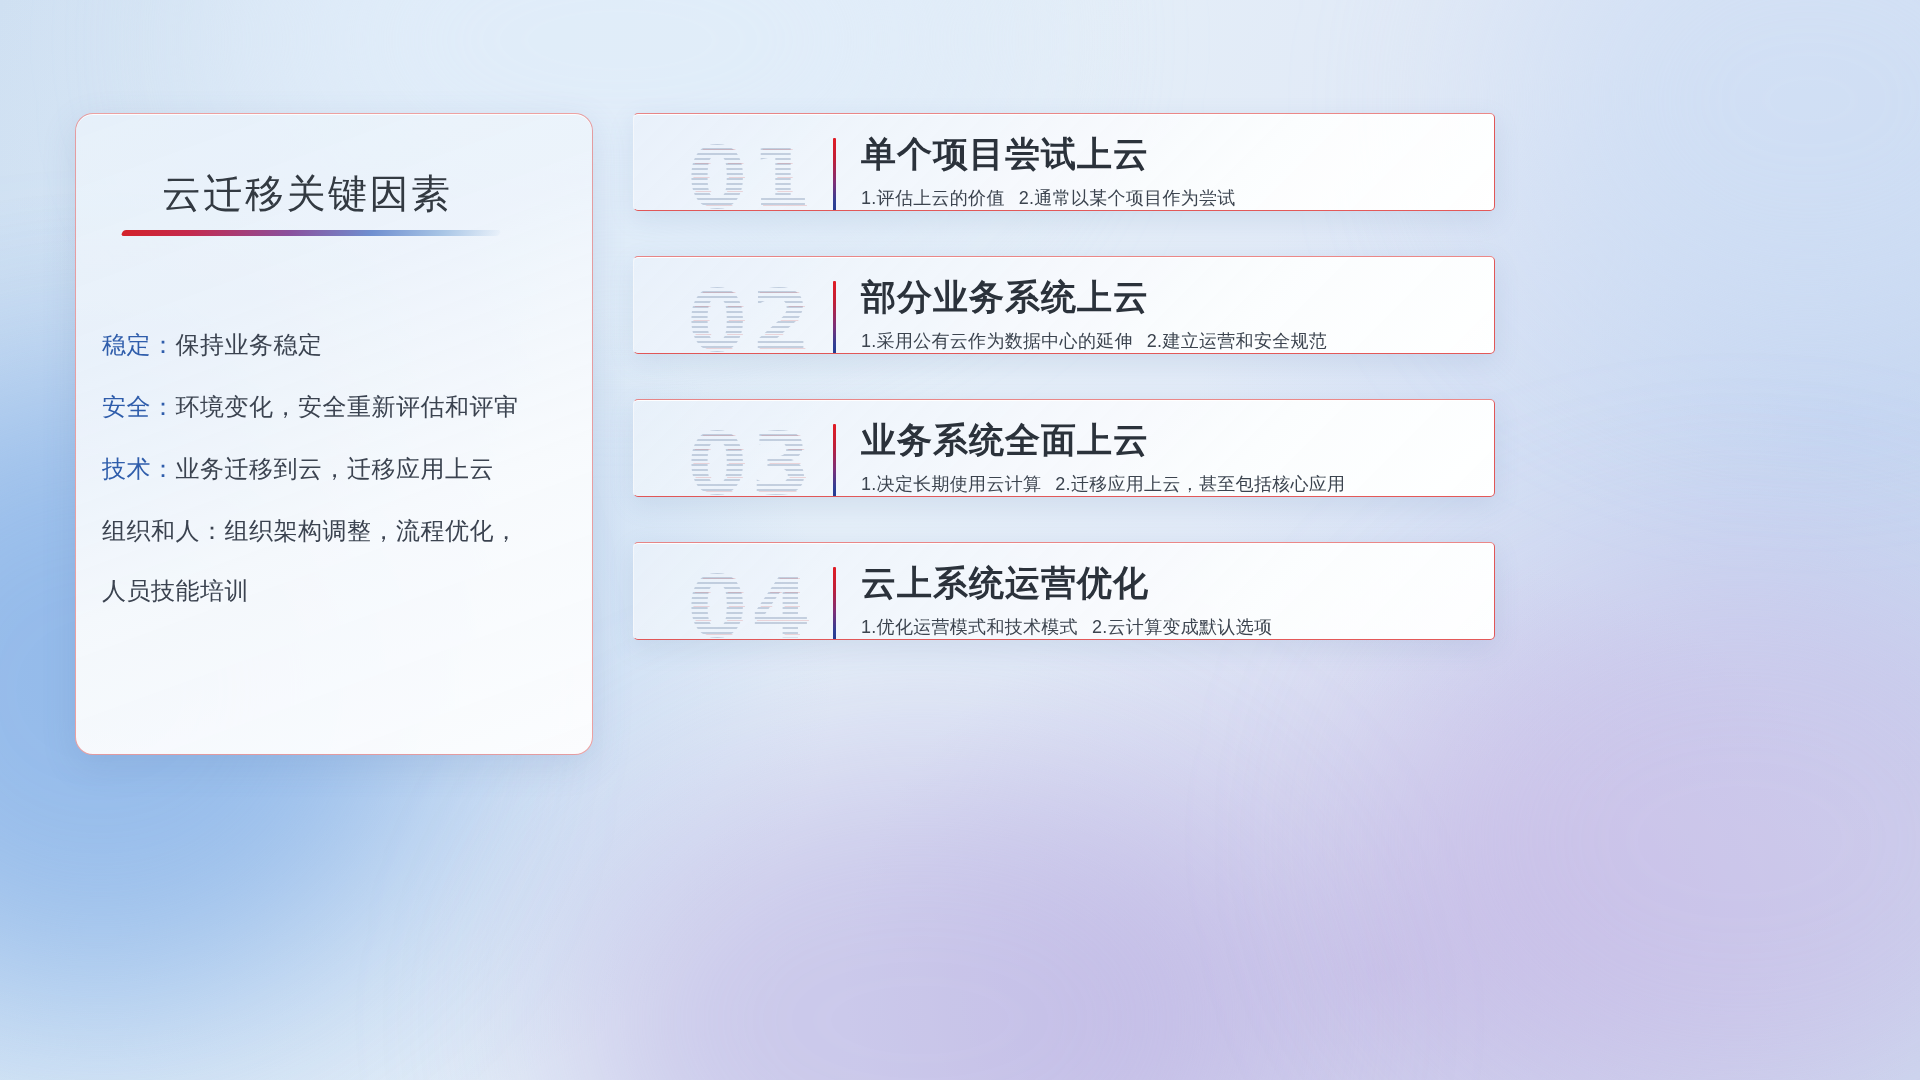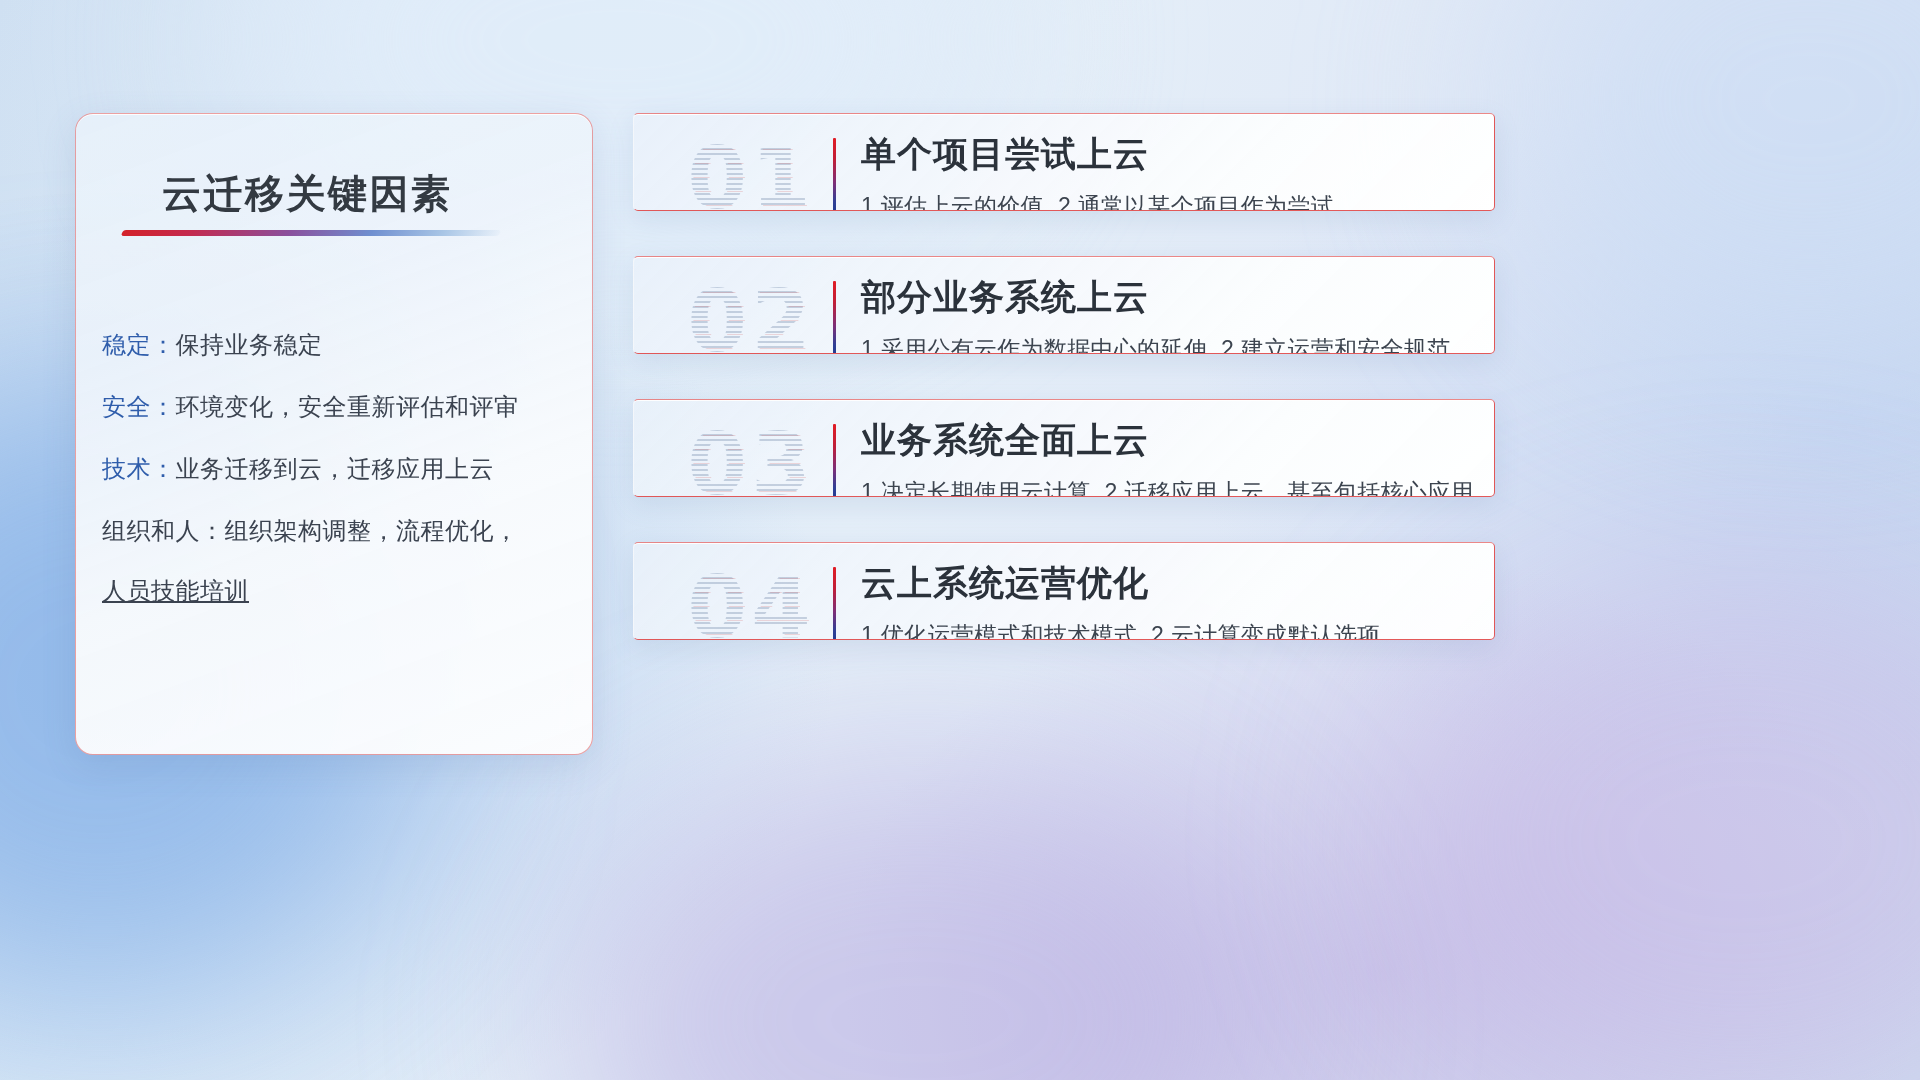--- a/index.html
+++ b/index.html
@@ -27,36 +27,36 @@
   .left-panel {
     position:absolute; left:75px; top:113px; width:518px; height:642px;
     border-radius:18px;
     background:linear-gradient(160deg, rgba(231,241,250,0.92) 0%, rgba(238,244,251,0.90) 30%, rgba(249,251,253,0.95) 62%, rgba(252,253,254,0.97) 100%);
     border:1.4px solid rgba(224,86,86,0.55);
     box-shadow:0 10px 34px rgba(90,120,170,0.16), inset 0 1px 0 rgba(255,255,255,0.85);
     overflow:hidden;
   }
   .lp-title {
     position:absolute; left:86px; top:53px;
-    font-size:39px; font-weight:700; color:#333a42; letter-spacing:2.5px;
+    font-size:39px; font-weight:400; color:#333a42; letter-spacing:2.5px;
     white-space:nowrap;
   }
   .lp-rule {
     position:absolute; left:46px; top:116px; width:378px; height:6px;
     border-radius:3px;
     background:linear-gradient(90deg,#d3222a 0%, #c42a4e 18%, #8a4f9c 44%, #6f8fd0 66%, #a9c6e6 85%, rgba(200,220,240,0.15) 100%);
     transform:skewX(-22deg);
   }
   .lp-list { position:absolute; left:26px; top:200px; right:18px; }
   .lp-item {
     font-size:24px; line-height:62px; color:#3b4350; white-space:nowrap; letter-spacing:0.5px;
   }
   .lp-item .key { color:#2f5dab; }
   .lp-item .key.plain { color:#3b4350; }
-  .lp-item.cont { line-height:58px;text-decoration:underline; }
+  .lp-item.cont { line-height:58px; }
 
   
   .cards { position:absolute; left:633px; top:113px; width:862px; }
   .card {
     position:relative; width:862px; height:98px; margin-bottom:45px;
     border-radius:5px;
     background:linear-gradient(135deg, rgba(233,241,250,0.88) 0%, rgba(243,247,252,0.93) 35%, rgba(252,253,254,0.97) 70%, rgba(255,255,255,0.98) 100%);
     border-top:1.5px solid rgba(228,96,96,0.75);
     border-right:1.5px solid rgba(222,60,60,0.85);
     border-bottom:1.5px solid rgba(222,60,60,0.85);
@@ -94,21 +94,21 @@
     position:absolute; left:199px; top:24px; width:3px; height:78px;
     background:linear-gradient(180deg,#e11c24 0%, #c01f38 28%, #7c2f78 58%, #2f3f96 82%, #1d3a8f 100%);
     border-radius:1px;
   }
   .card-body { position:absolute; left:227px; top:18px; right:20px; }
   .card-title {
     font-size:35px; font-weight:700; color:#2b323b; letter-spacing:1px;
     line-height:44px; white-space:nowrap;
   }
   .card-desc {
-    margin-top:16px; font-size:23px; color:#3c444f; letter-spacing:0.3px;
+    margin-top:8px; font-size:18px; color:#3c444f; letter-spacing:0.3px;
     line-height:28px; white-space:nowrap;
   }
   .card-desc .gap { display:inline-block; width:14px; }
 </style>
 </head>
 <body>
 
 <div class="blob b5"></div>
 <div class="blob b4"></div>
 <div class="blob b1"></div>

